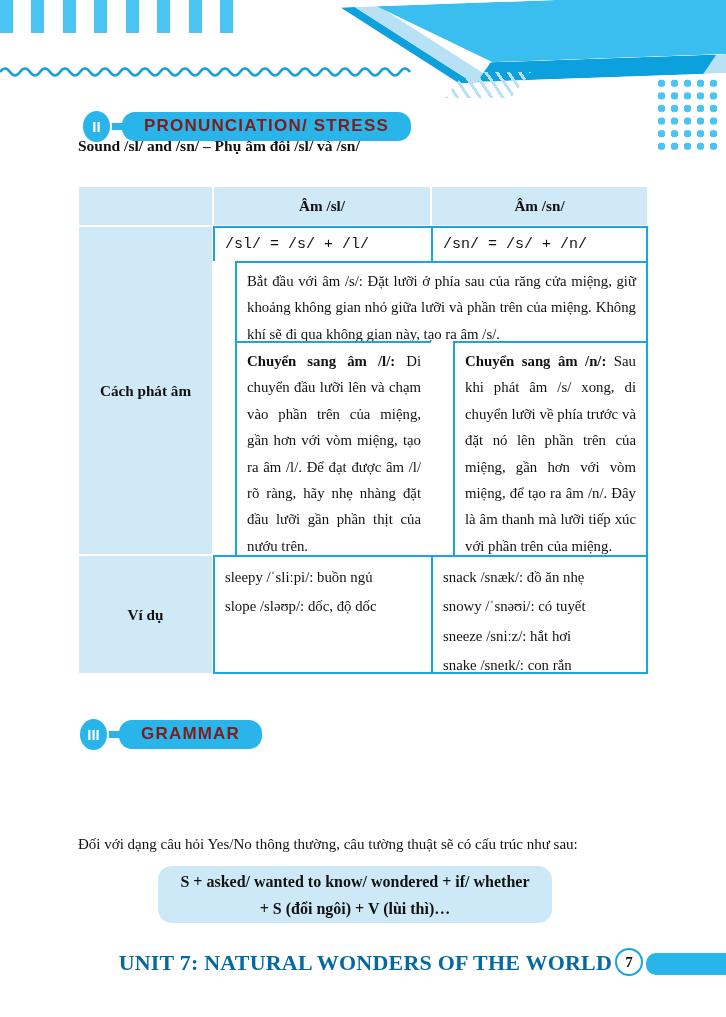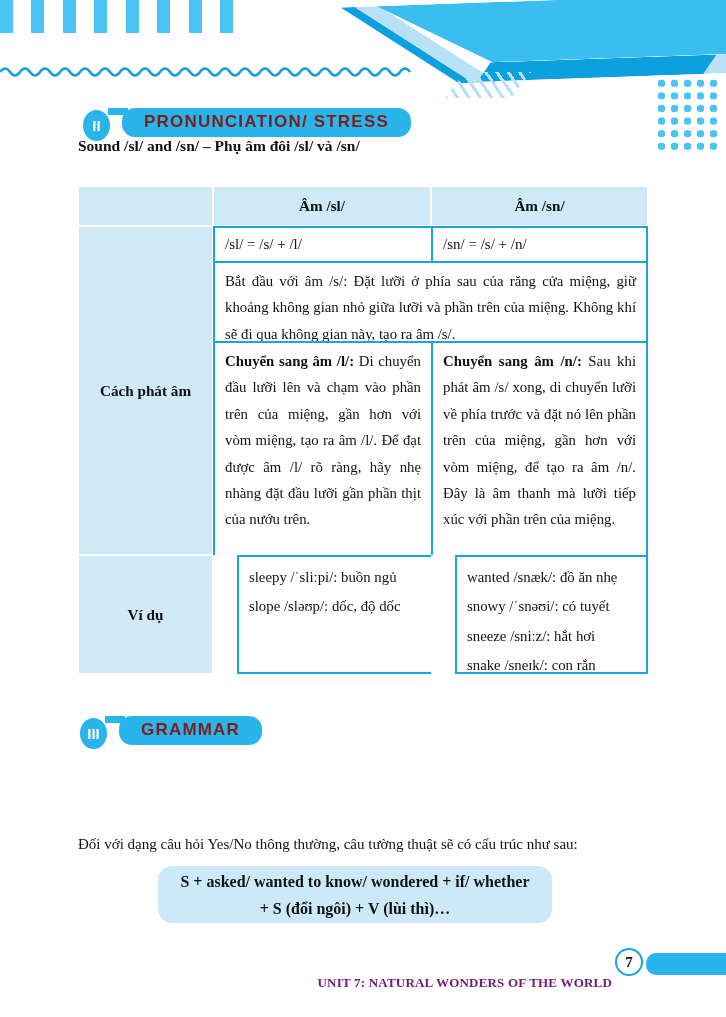--- a/index.html
+++ b/index.html
@@ -23,21 +23,21 @@
          font-size:17.5px;letter-spacing:3.5px;word-spacing:8px;color:#fff;}
   .wave{position:absolute;left:0;top:63px;}
   .hatch{position:absolute;left:449px;top:72px;width:78px;height:26px;
          background:repeating-linear-gradient(45deg,#b9e1f6 0 2.6px,transparent 2.6px 8px);
          clip-path:polygon(12px 0,100% 0,66px 100%,0 100%);transform:skewX(-18deg);}
   .dots{position:absolute;left:655px;top:77px;width:66px;height:76px;
         background-image:radial-gradient(circle,#4ac4f2 3.6px,transparent 4px);
         background-size:13px 12.6px;}
 
   
-  .badge{position:absolute;display:flex;align-items:flex-start;height:36px;}
+  .badge{position:absolute;display:flex;align-items:center;height:36px;}
   .badge-oval{position:relative;z-index:2;width:31px;height:35px;border-radius:50%;
               background:#29b4ea;border:2.5px solid #fff;box-sizing:border-box;
               display:flex;align-items:center;justify-content:center;color:#fff;
               font-family:"Liberation Sans","DejaVu Sans",sans-serif;font-weight:bold;font-size:15px;}
   .badge-dash{position:relative;z-index:1;width:20px;height:7px;background:#29b4ea;margin:0 -6px 0 -4px;}
   .badge-pill{position:relative;z-index:2;background:#29b4ea;color:#7f1d1d;border-radius:13px;
               padding:4px 22px 5px;font-family:"Liberation Sans","DejaVu Sans",sans-serif;
               font-weight:bold;font-size:17px;letter-spacing:1.2px;white-space:nowrap;}
 
   
@@ -51,29 +51,29 @@
 
   
   .tbl{position:absolute;left:78px;top:186px;width:570px;display:grid;
        grid-template-columns:135px 218px 217px;
        grid-template-rows:40px 35px 80px 214px 119px;font-size:14.8px;}
   .lbl{background:#cfe9f7;border:1.5px solid #fff;box-sizing:border-box;
        display:flex;align-items:center;justify-content:center;font-weight:bold;font-size:15.2px;}
   .cell{box-sizing:border-box;border-left:2px solid #18a5e0;border-top:2px solid #18a5e0;
         padding:3px 10px;overflow:hidden;background:#fff;}
   .b-r{border-right:2px solid #18a5e0;} .b-b{border-bottom:2px solid #18a5e0;}
-  .cell.just{text-align:justify;line-height:26.4px;padding-top:5px;}
-  .cell.formula-row{display:flex;align-items:center;font-size:15px;}
-  .cell.ex{line-height:29.4px;padding-top:6px;margin-left:24px;}
+  .cell.just{text-align:justify;line-height:26.4px;padding-top:5px;margin-left:22px;}
+  .cell.formula-row{display:flex;align-items:center;font-size:15px;font-family:Liberation Mono, monospace;}
+  .cell.ex{line-height:29.4px;padding-top:6px;}
   .merged{grid-column:2 / span 2;}
   .span3{grid-row:2 / span 3;text-align:center;}
 
   
-  .foot-title{position:absolute;right:114px;top:950px;color:#701a75;font-weight:bold;
-              font-size:13px;letter-spacing:0.2px;white-space:nowrap;margin-top:25px;}
+  .foot-title{position:absolute;right:114px;top:950px;color:#0369a1;font-weight:bold;
+              font-size:22px;letter-spacing:0.2px;white-space:nowrap;}
   .foot-circle{position:absolute;left:615px;top:948px;width:28px;height:28px;border-radius:50%;
                background:#fff;border:2.5px solid #18a5e0;box-sizing:border-box;z-index:2;
                display:flex;align-items:center;justify-content:center;
                font-weight:bold;font-size:15px;color:#111;}
   .foot-bar{position:absolute;left:646px;top:953px;width:80px;height:22px;background:#29b4ea;
             border-radius:10px 0 0 10px;}
 </style>
 </head>
 <body>
 
@@ -117,21 +117,21 @@
 
     <div class="cell just"><b>Chuyển sang âm /l/:</b><span> Di chuyển đầu lưỡi lên và chạm vào phần trên của miệng, gần hơn với vòm miệng, tạo ra âm /l/. Để đạt được âm /l/ rõ ràng, hãy nhẹ nhàng đặt đầu lưỡi gần phần thịt của nướu trên.</span></div>
     <div class="cell just b-r"><b>Chuyển sang âm /n/:</b><span> Sau khi phát âm /s/ xong, di chuyển lưỡi về phía trước và đặt nó lên phần trên của miệng, gần hơn với vòm miệng, để tạo ra âm /n/. Đây là âm thanh mà lưỡi tiếp xúc với phần trên của miệng.</span></div>
 
     <div class="lbl">Ví dụ</div>
     <div class="cell ex b-b">
       <div>sleepy /ˈsliːpi/: buồn ngủ</div>
       <div>slope /sləʊp/: dốc, độ dốc</div>
     </div>
     <div class="cell ex b-r b-b">
-      <div>wanted /snæk/: đồ ăn nhẹ</div>
+      <div>snack /snæk/: đồ ăn nhẹ</div>
       <div>snowy /ˈsnəʊi/: có tuyết</div>
       <div>sneeze /sniːz/: hắt hơi</div>
       <div>snake /sneɪk/: con rắn</div>
     </div>
   </div>
 
   <div class="badge" style="left:78px;top:716px;">
     <div class="badge-oval">III</div>
     <div class="badge-dash"></div>
     <div class="badge-pill">GRAMMAR</div>

